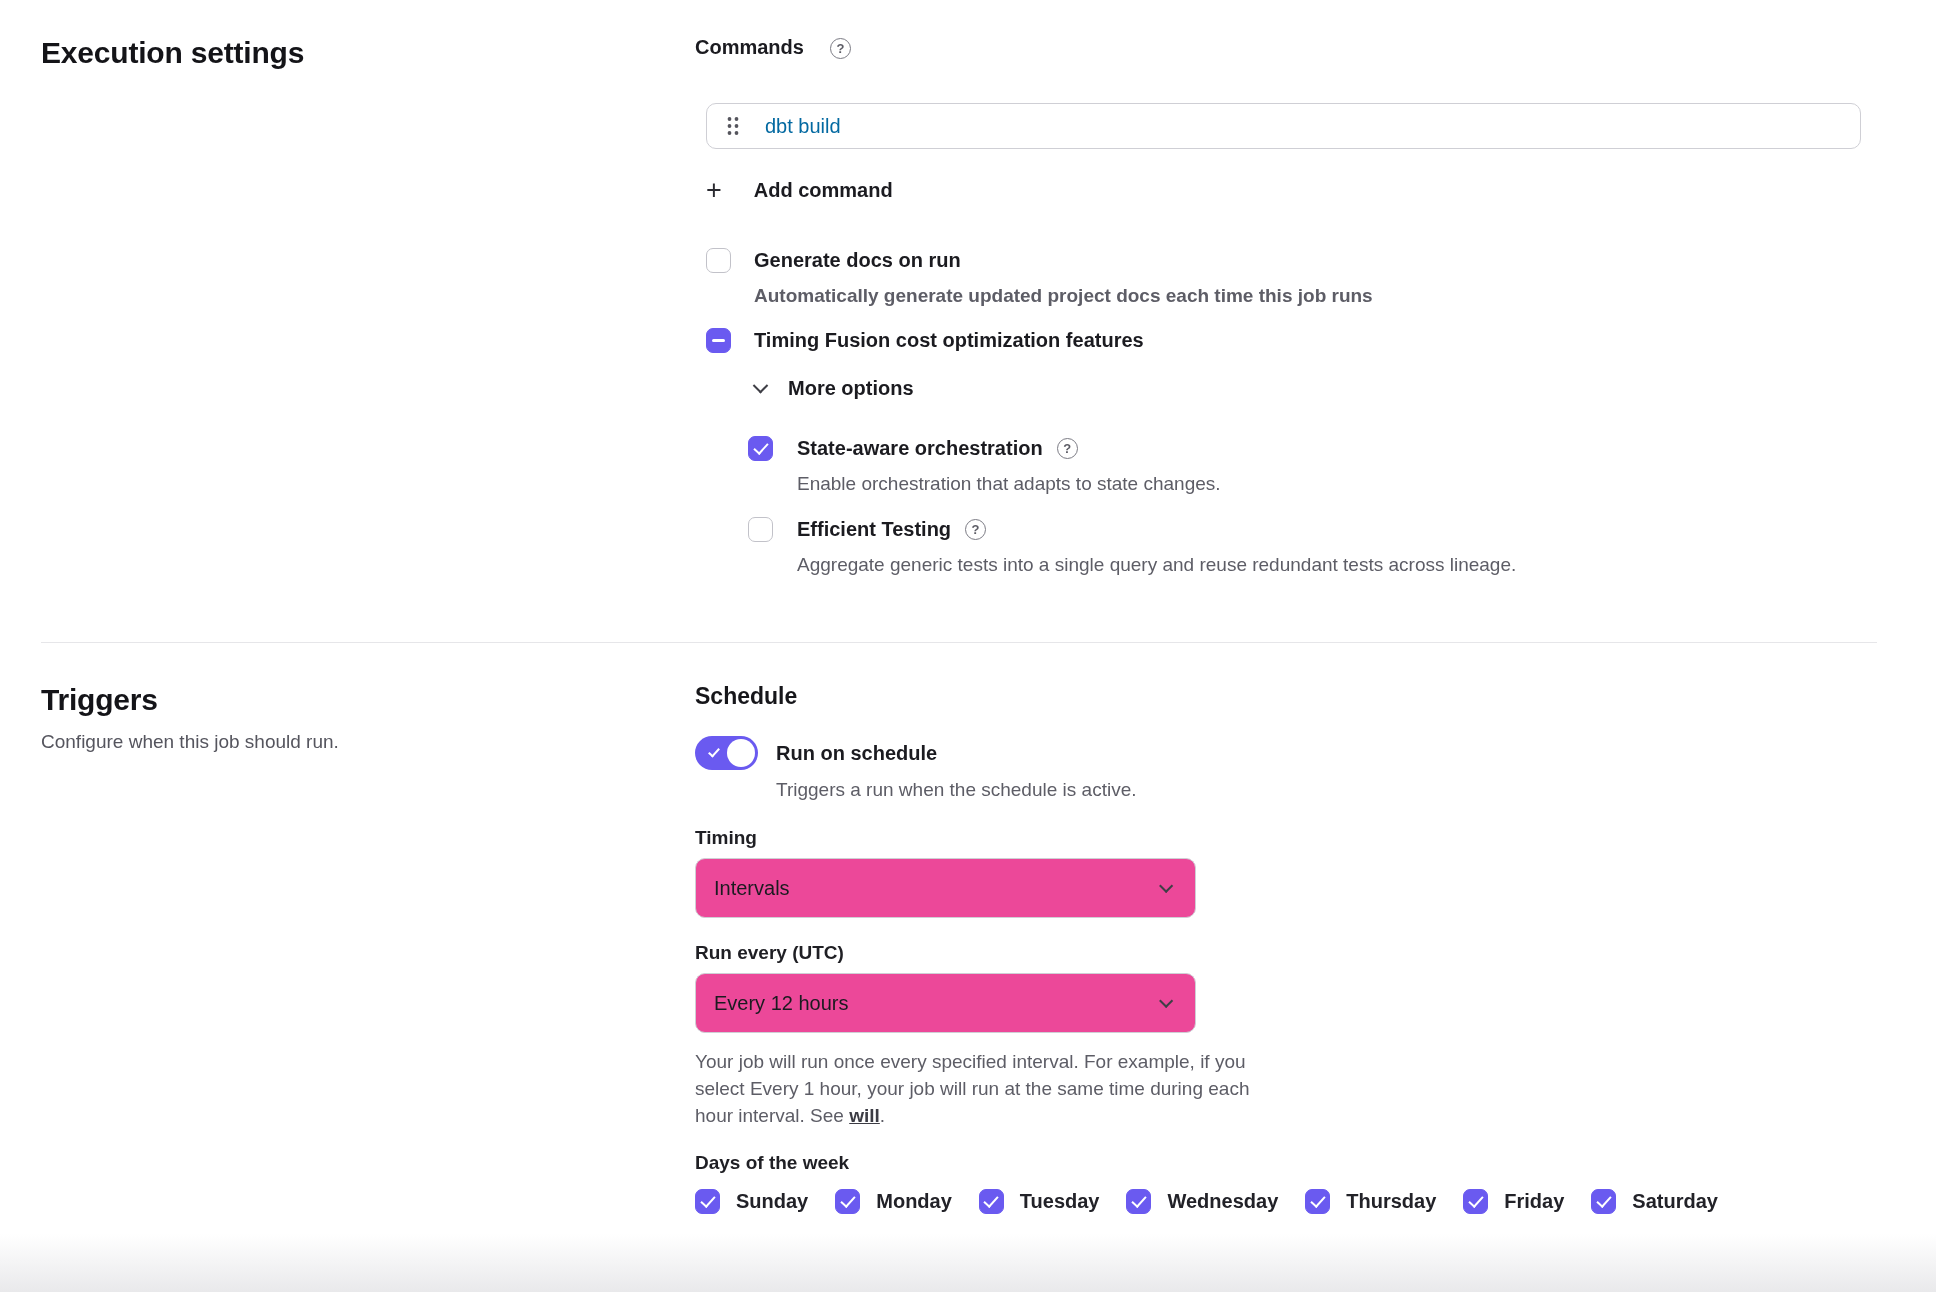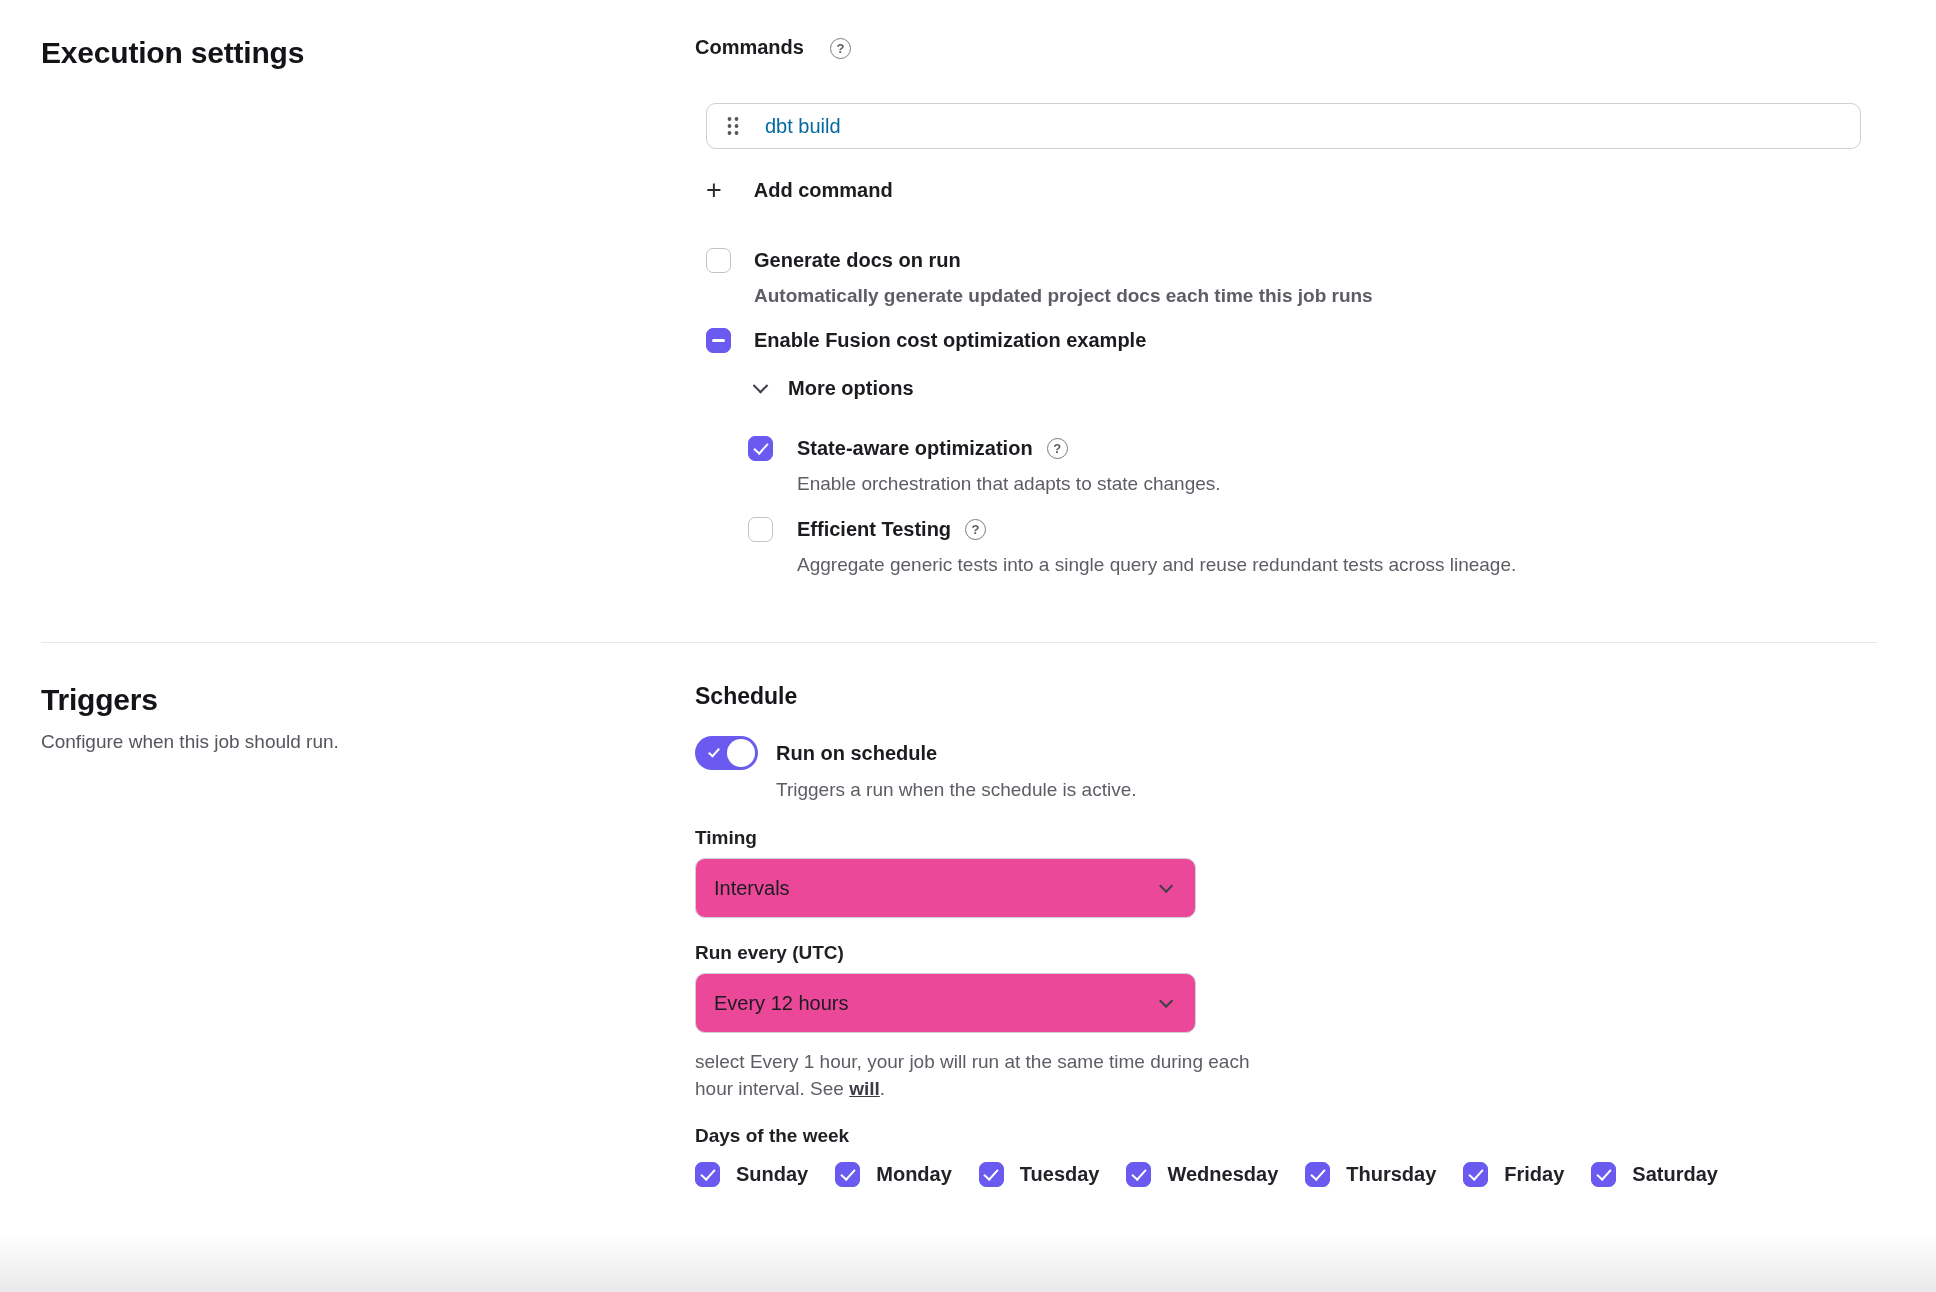--- a/index.html
+++ b/index.html
@@ -118,32 +118,32 @@
       </div>
 
       <div class="opt-row" style="margin-top:44px;">
         <span class="cb"></span>
         <span class="opt-label">Generate docs on run</span>
       </div>
       <div class="opt-desc">Automatically generate updated project docs each time this job runs</div>
 
       <div class="opt-row" style="margin-top:21px;">
         <span class="cb indeterminate"></span>
-        <span class="opt-label">Enable Fusion cost optimization example</span>
+        <span class="opt-label">Timing Fusion cost optimization features</span>
       </div>
 
       <div class="more-options">
         <span class="chev"></span>
         <span class="more-label">More options</span>
       </div>
 
       <div class="sub-opts">
         <div class="sub-row">
           <span class="cb checked"></span>
-          <span class="opt-label">State-aware optimization</span>
+          <span class="opt-label">State-aware orchestration</span>
           <span class="help-icon">?</span>
         </div>
         <div class="sub-desc">Enable orchestration that adapts to state changes.</div>
 
         <div class="sub-row" style="margin-top:22px;">
           <span class="cb"></span>
           <span class="opt-label">Efficient Testing</span>
           <span class="help-icon">?</span>
         </div>
         <div class="sub-desc">Aggregate generic tests into a single query and reuse redundant tests across lineage.</div>
@@ -177,20 +177,21 @@
         <span class="chev"></span>
       </div>
 
       <div class="field-label" style="margin-top:24px;">Run every (UTC)</div>
       <div class="select">
         <span class="select-value">Every 12 hours</span>
         <span class="chev"></span>
       </div>
 
       <div class="helper">
+        <div>Your job will run once every specified interval. For example, if you</div>
         <div>select Every 1 hour, your job will run at the same time during each</div>
         <div><span>hour interval. See </span><a>will</a><span>.</span></div>
       </div>
 
       <div class="days-label">Days of the week</div>
       <div class="days-row">
         <div class="day-item">
           <span class="cb checked"></span>
           <span class="day-label">Sunday</span>
         </div>

